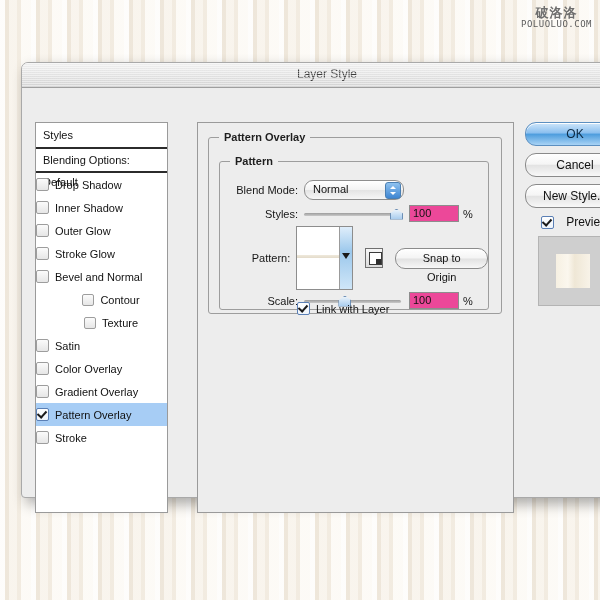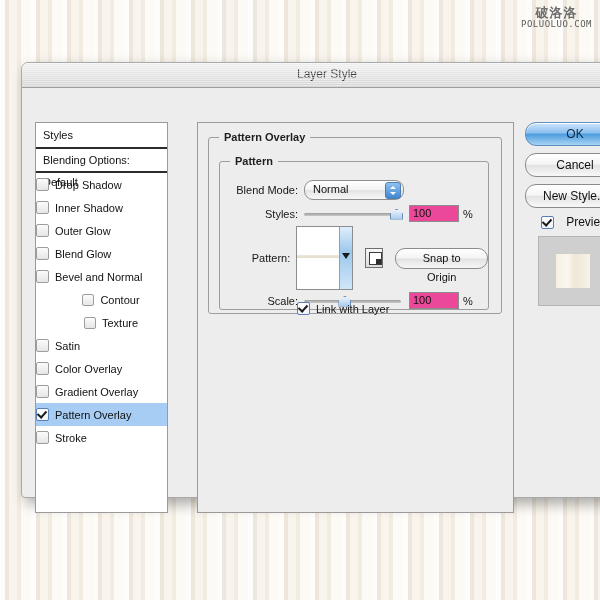--- a/index.html
+++ b/index.html
@@ -252,21 +252,21 @@
           <div class="style-row">
             <span class="cbox"></span>
             <span>Inner Shadow</span>
           </div>
           <div class="style-row">
             <span class="cbox"></span>
             <span>Outer Glow</span>
           </div>
           <div class="style-row">
             <span class="cbox"></span>
-            <span>Blend Glow</span>
+            <span>Stroke Glow</span>
           </div>
           <div class="style-row">
             <span class="cbox"></span>
             <span>Bevel and Normal</span>
           </div>
           <div class="style-row indent">
             <span class="cbox small"></span>
             <span>Contour</span>
           </div>
           <div class="style-row indent">

